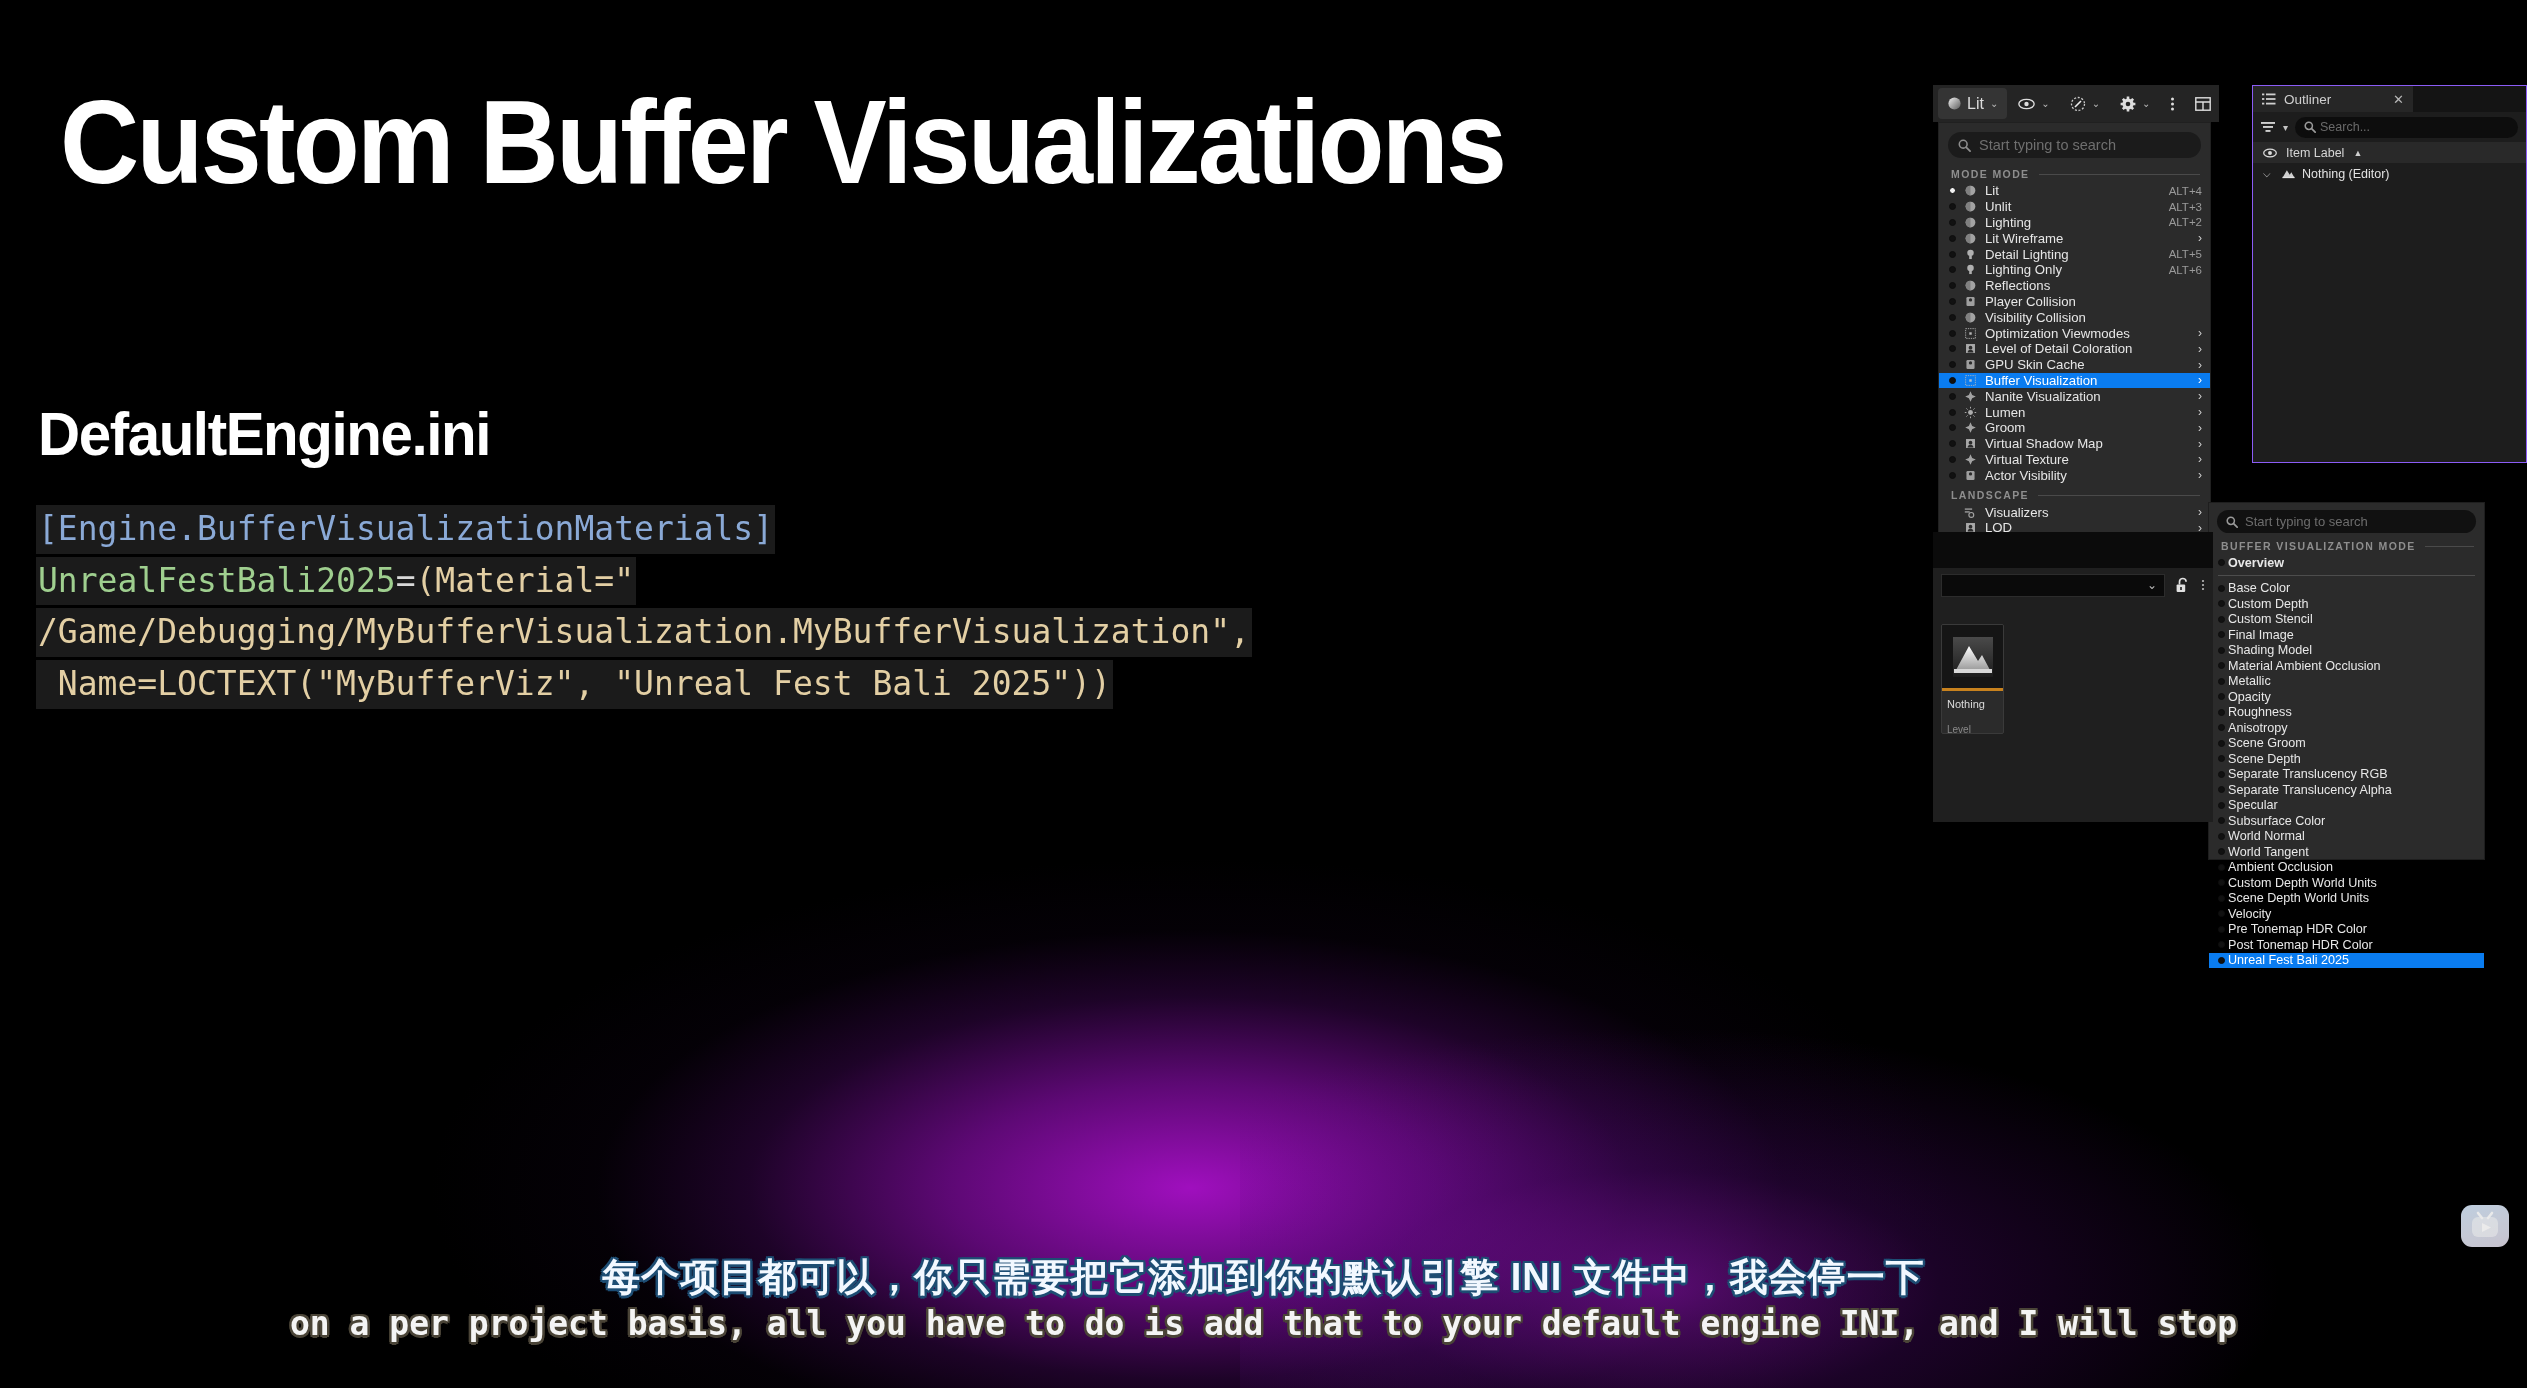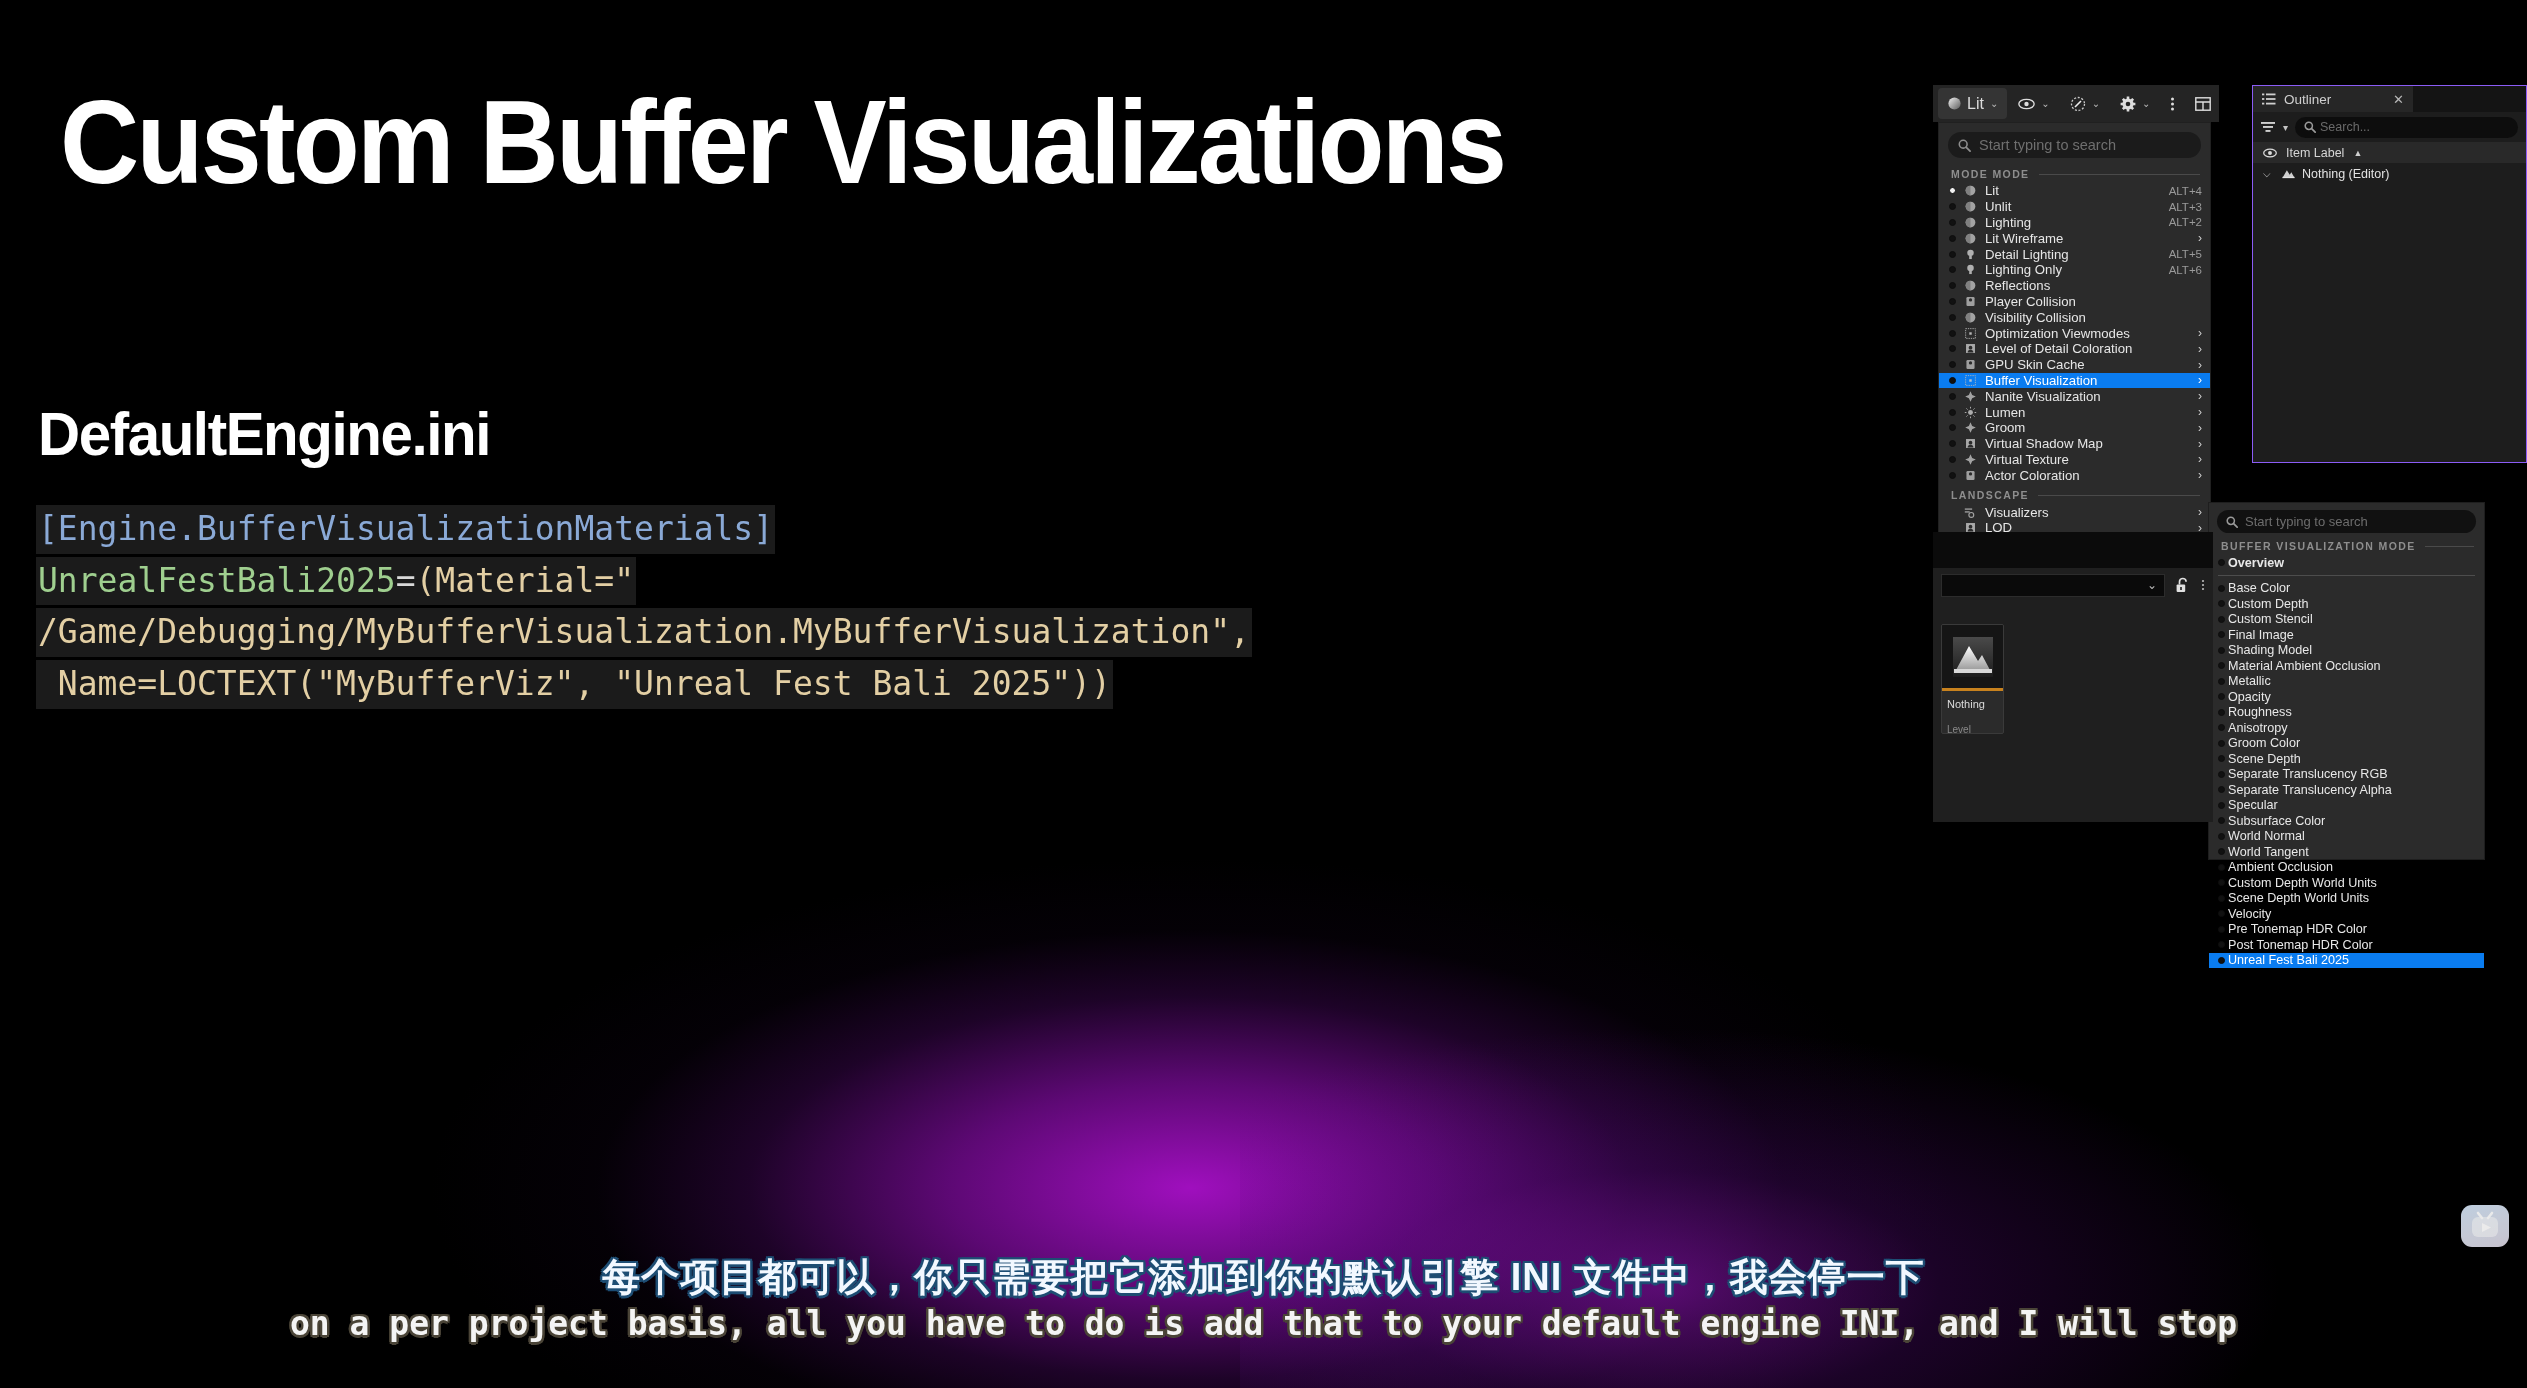--- a/index.html
+++ b/index.html
@@ -522,21 +522,21 @@
         <div class="vm-row">
           <span class="radio"></span>
           <span class="vm-ico">
             <svg width="13" height="13" viewBox="0 0 16 16">
               <g>
                 <rect x="3" y="2.5" width="10" height="11" rx="1.5" fill="#b4b4b4"></rect>
                 <circle cx="8" cy="6" r="2" fill="#2b2b2b"></circle>
               </g>
             </svg>
           </span>
-          <span class="vm-lbl">Actor Coloration</span>
+          <span class="vm-lbl">Actor Visibility</span>
           <span class="vm-arrow">›</span>
         </div>
       </div>
 
     <div class="sect-hdr">
       <span>LANDSCAPE</span>
       <span class="rule"></span>
     </div>
     <div id="vm-land">
         <div class="vm-row">
@@ -627,21 +627,21 @@
         <div class="bv-row">
           <span class="radio"></span>
           <span>Roughness</span>
         </div>
         <div class="bv-row">
           <span class="radio"></span>
           <span>Anisotropy</span>
         </div>
         <div class="bv-row">
           <span class="radio"></span>
-          <span>Groom Color</span>
+          <span>Scene Groom</span>
         </div>
         <div class="bv-row">
           <span class="radio"></span>
           <span>Scene Depth</span>
         </div>
         <div class="bv-row">
           <span class="radio"></span>
           <span>Separate Translucency RGB</span>
         </div>
         <div class="bv-row">

